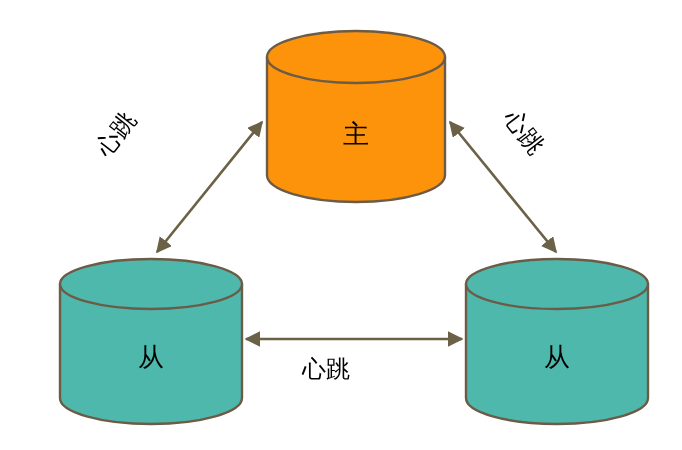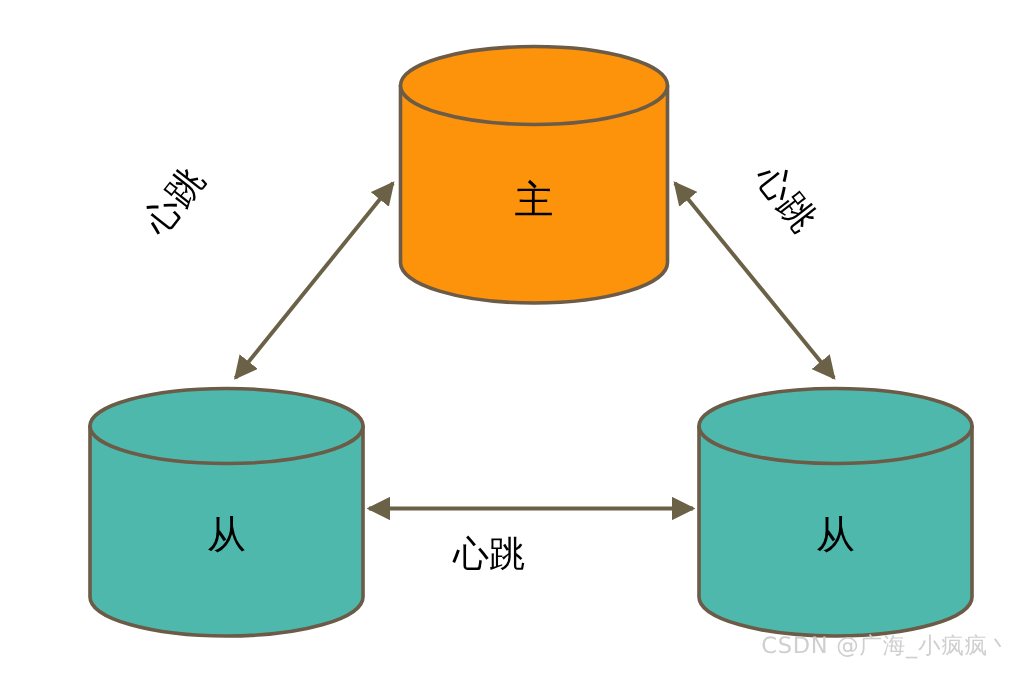--- a/index.html
+++ b/index.html
@@ -145,15 +145,14 @@
     </svg>
     <div class="node-label">从</div>
   </div>
 
   <div class="edge-label" id="edge-label-left">心跳</div>
 
   <div class="edge-label" id="edge-label-right">心跳</div>
 
   <div class="edge-label" id="edge-label-bottom">心跳</div>
 
-  <div id="watermark">CSDN @广海_小疯疯丶</div>
 
 </div>
 
 </body></html>

